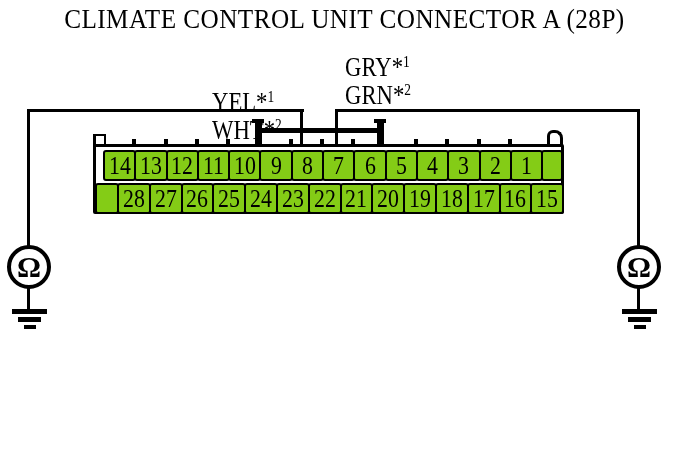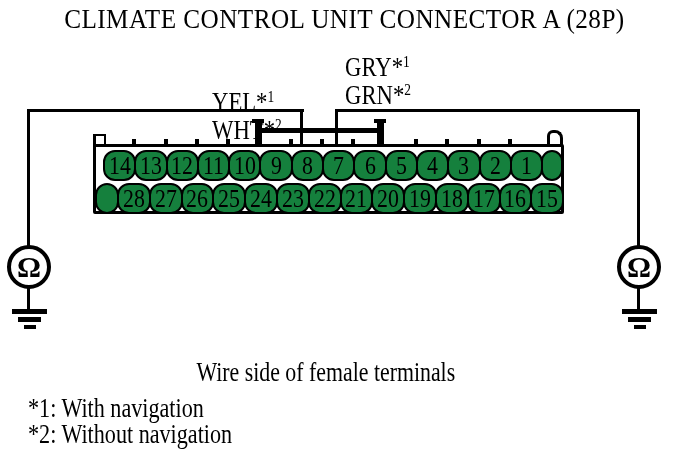--- a/index.html
+++ b/index.html
@@ -32,21 +32,21 @@
            border:3px solid #000; border-bottom:none; border-radius:6px 8px 0 0; }
   .tick  { position:absolute; width:4px; height:5px; top:139px; background:#000; }
   .tab-bar  { position:absolute; left:258px; top:128px; width:122px; height:5px; background:#000; }
   .post { position:absolute; top:121px; width:7px; height:26px; background:#000; }
   .post-cap { position:absolute; top:119px; width:12px; height:4px; background:#000; }
 
   
   .pin-row { position:absolute; display:flex; height:31px; }
   #top-row    { left:103px; top:150px; }
   #bottom-row { left:95px;  top:183px; }
-  .pin-cell { box-sizing:border-box; border:2px solid #000; border-radius:12px; background:#15803d;
+  .pin-cell { box-sizing:border-box; border:2px solid #000; border-radius:3px; background:#84cc16;
               display:flex; align-items:center; justify-content:center; font-size:26px; height:31px; }
   .pin-cell + .pin-cell { margin-left:-2px; }
   #top-row .pin-cell { width:33.3px; }
   #top-row .pin-cell.blank { width:22px; }
   #bottom-row .pin-cell { width:33.8px; }
   #bottom-row .pin-cell.blank { width:24px; }
   .pin-cell .cond { transform:scaleX(0.84); transform-origin:center center; }
 
   
   .meter { position:absolute; width:44px; height:44px; box-sizing:border-box; border:4px solid #000;
@@ -209,22 +209,15 @@
   <div class="gnd-bar" style="left:24px; top:325px; width:12px; height:4px;"></div>
 
   <div id="meter-right" class="meter">
     <span>Ω</span>
   </div>
   <div class="wire" style="left:637px; top:287px; width:3px; height:23px;"></div>
   <div class="gnd-bar" style="left:622px; top:309px; width:35px; height:5px;"></div>
   <div class="gnd-bar" style="left:628px; top:317px; width:23px; height:5px;"></div>
   <div class="gnd-bar" style="left:634px; top:325px; width:12px; height:4px;"></div>
 
-  <div class="caption">
-    <span class="cond">Wire side of female terminals</span>
-  </div>
-
-  <div class="footnotes">
-    <span class="cond">*1: With navigation</span>
-    <span class="cond">*2: Without navigation</span>
-  </div>
+
 
 </div>
 
 </body></html>

